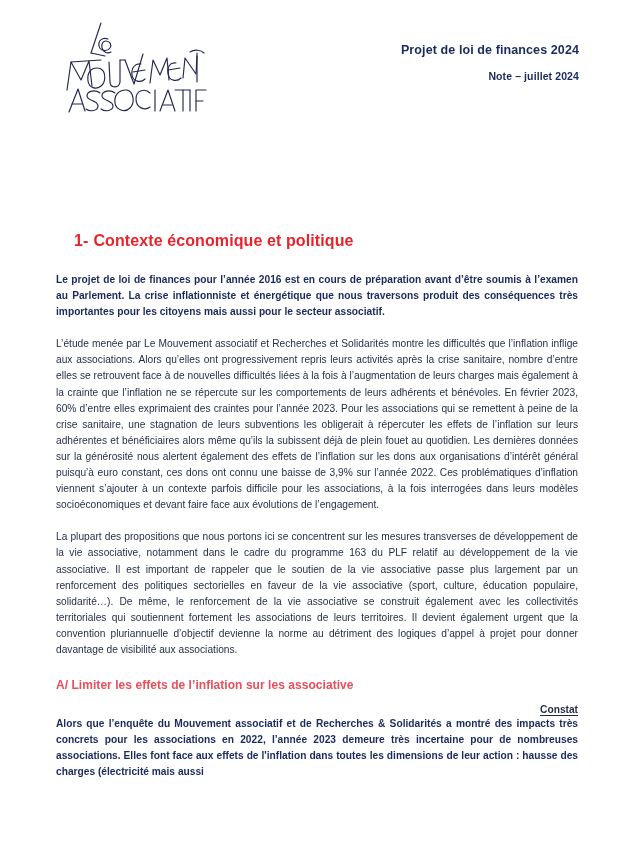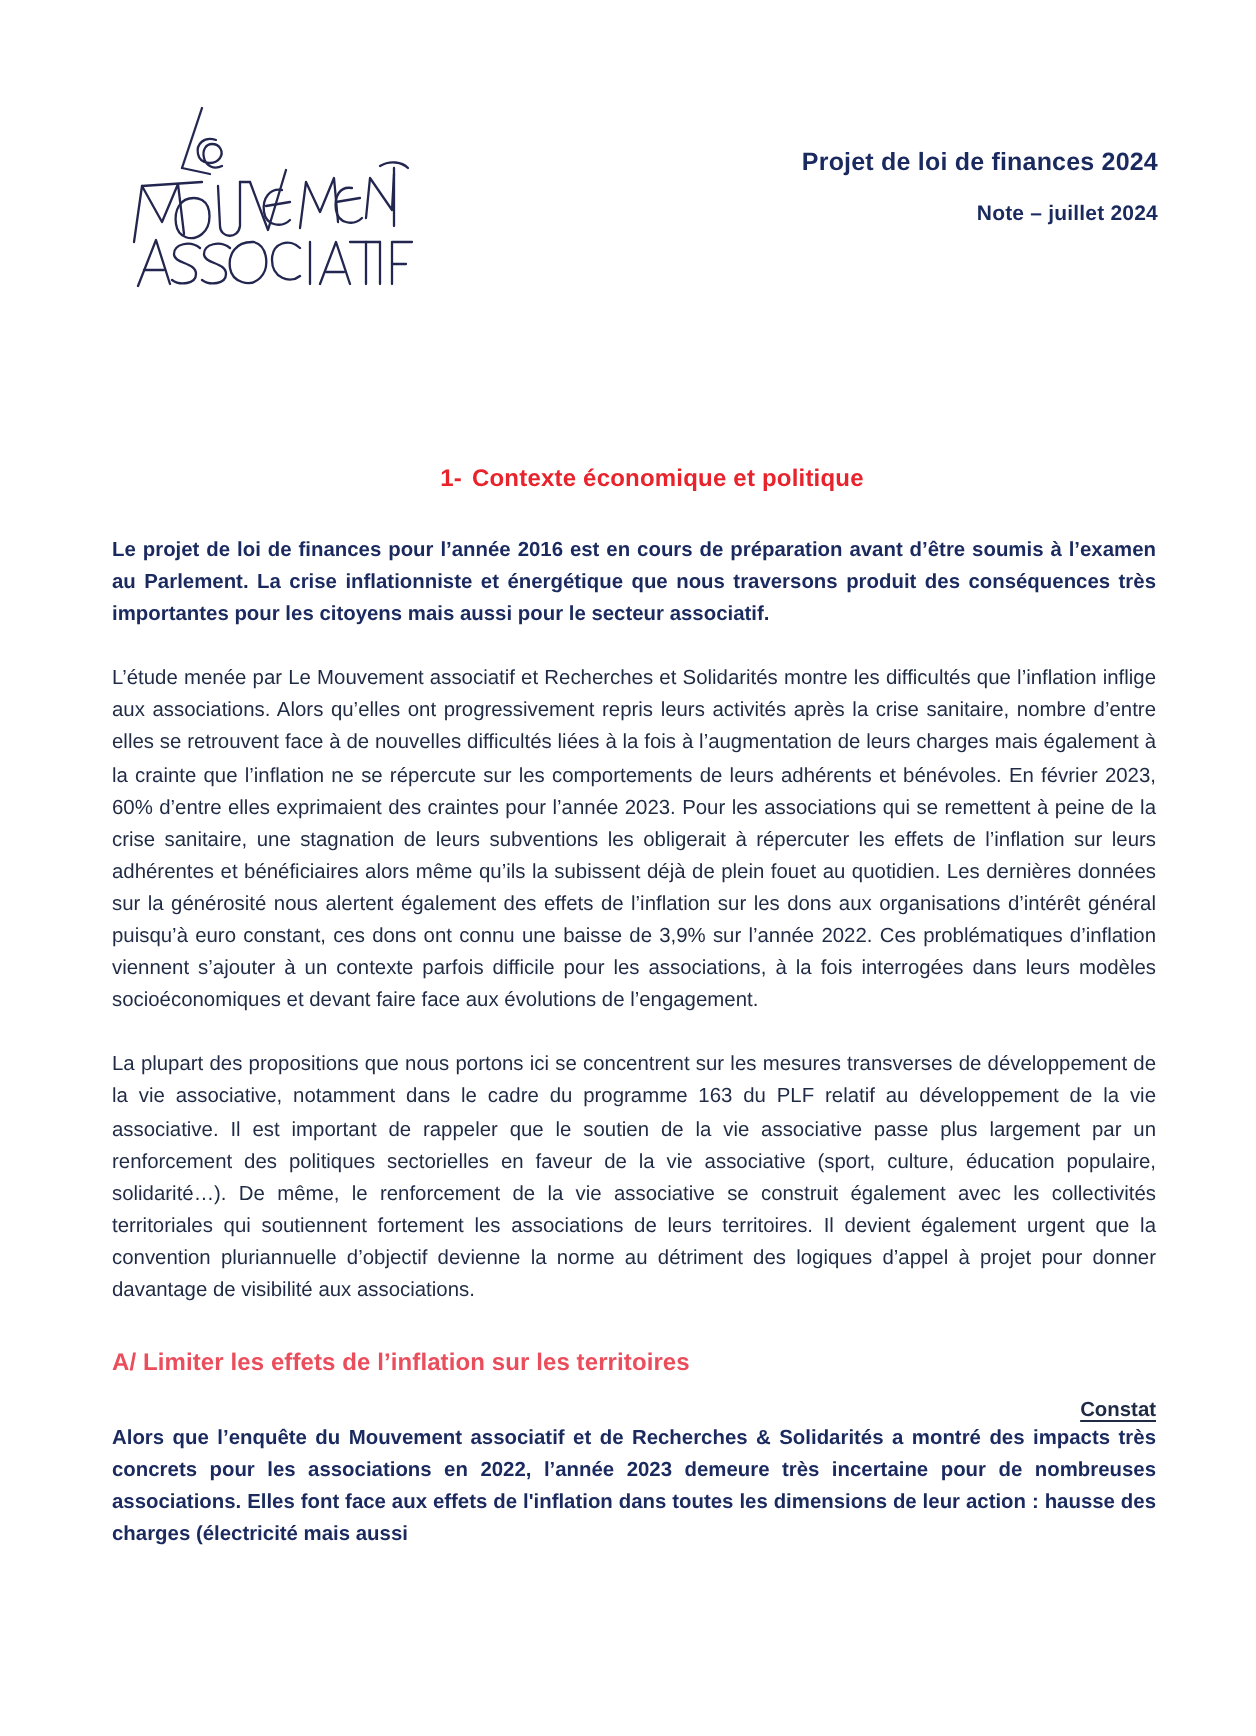--- a/index.html
+++ b/index.html
@@ -24,21 +24,20 @@
     box-sizing: border-box;
   }
 
   
   .header {
     position: absolute;
     top: 0;
     left: 0;
     width: 628px;
     height: 130px;
-    margin-top: 31px;
   }
 
   .logo-wrap {
     position: absolute;
     left: 57px;
     top: 20px;
     width: 150px;
     height: 95px;
   }
   .logo-wrap svg {
@@ -83,26 +82,25 @@
     font-size: 21.5px;
     font-weight: bold;
     color: #17255a;
     line-height: 38px;
     letter-spacing: -0.1px;
     margin: 0 0 0 0;
     max-width: 520px;
   }
 
   .section-heading {
-    font-size: 12px;
+    font-size: 16px;
     font-weight: bold;
     color: #e8232c;
     margin: 27px 0 0 18px;
     letter-spacing: 0.1px;
-    text-align: center;
   }
   .section-heading .num { margin-right: 5px; }
 
   .sub-heading {
     font-size: 12px;
     font-weight: bold;
     color: #ea4e5c;
     margin: 20px 0 0 0;
     letter-spacing: 0.05px;
   }
@@ -201,21 +199,21 @@
 
     <div class="gap-md"></div>
 
     <p class="para">L’étude menée par Le Mouvement associatif et Recherches et Solidarités montre les difficultés que l’inflation inflige aux associations. Alors qu’elles ont progressivement repris leurs activités après la crise sanitaire, nombre d’entre elles se retrouvent face à de nouvelles difficultés liées à la fois à l’augmentation de leurs charges mais également à la crainte que l’inflation ne se répercute sur les comportements de leurs adhérents et bénévoles. En février 2023, 60% d’entre elles exprimaient des craintes pour l’année 2023. Pour les associations qui se remettent à peine de la crise sanitaire, une stagnation de leurs subventions les obligerait à répercuter les effets de l’inflation sur leurs adhérentes et bénéficiaires alors même qu’ils la subissent déjà de plein fouet au quotidien. Les dernières données sur la générosité nous alertent également des effets de l’inflation sur les dons aux organisations d’intérêt général puisqu’à euro constant, ces dons ont connu une baisse de 3,9% sur l’année 2022. Ces problématiques d’inflation viennent s’ajouter à un contexte parfois difficile pour les associations, à la fois interrogées dans leurs modèles socioéconomiques et devant faire face aux évolutions de l’engagement.</p>
 
     <div class="gap-md"></div>
 
     <p class="para">La plupart des propositions que nous portons ici se concentrent sur les mesures transverses de développement de la vie associative, notamment dans le cadre du programme 163 du PLF relatif au développement de la vie associative. Il est important de rappeler que le soutien de la vie associative passe plus largement par un renforcement des politiques sectorielles en faveur de la vie associative (sport, culture, éducation populaire, solidarité…). De même, le renforcement de la vie associative se construit également avec les collectivités territoriales qui soutiennent fortement les associations de leurs territoires. Il devient également urgent que la convention pluriannuelle d’objectif devienne la norme au détriment des logiques d’appel à projet pour donner davantage de visibilité aux associations.</p>
 
 
-    <div class="sub-heading">A/ Limiter les effets de l’inflation sur les territoires</div>
+    <div class="sub-heading">A/ Limiter les effets de l’inflation sur les associative</div>
 
     <div class="gap-sm"></div>
 
     <span class="underline-label">Constat</span>
 
     <p class="para bold">Alors que l’enquête du Mouvement associatif et de Recherches &amp; Solidarités a montré des impacts très concrets pour les associations en 2022, l’année 2023 demeure très incertaine pour de nombreuses associations. Elles font face aux effets de l'inflation dans toutes les dimensions de leur action : hausse des charges (électricité mais aussi</p>
 
   </div>
 </div>
 

